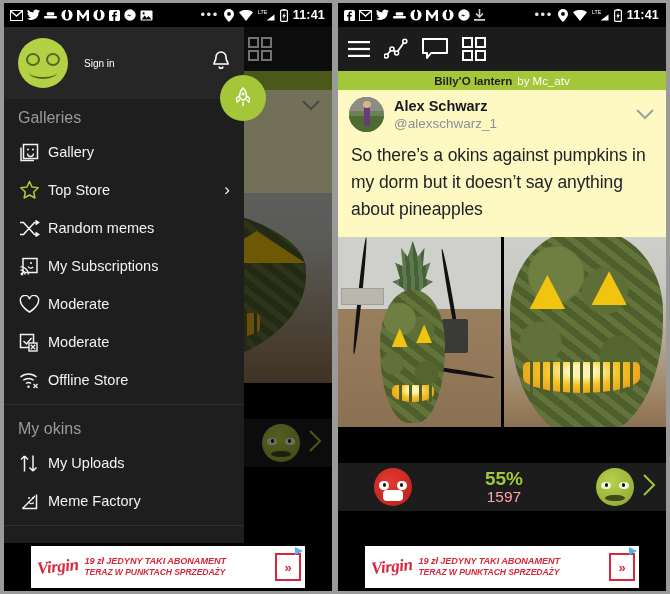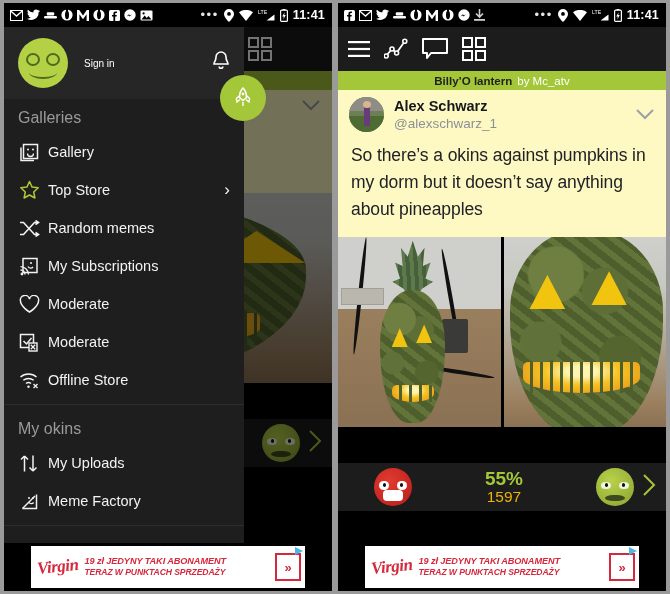--- a/index.html
+++ b/index.html
@@ -143,21 +143,21 @@
   .face .pupL, .face .pupR { position:absolute; top:40%; width:9%; height:10%; background:#111; border-radius:50%; }
   .face .pupL { left: 23%; } .face .pupR { right: 23%; }
   .face .mo {
     position: absolute; left: 24%; bottom: 13%; width: 52%; height: 28%;
     background: #fff; border-radius: 4px;
   }
   .face.green .mo { background: #3e4a1d; height: 16%; border-radius: 50%/60%; }
   .face.green .eyeL, .face.green .eyeR { background: #eef3dc; top: 36%; height: 20%; }
   .score { flex: 1; text-align: center; line-height: 1.05; }
   .score .pct { color: #a4c639; font-size: 19px; font-weight: bold; }
-  .score .cnt { color: #eab308; font-size: 15.5px; }
+  .score .cnt { color: #fca5a5; font-size: 15.5px; }
   .nextarrow { flex: none; padding: 0 2px; }
 
   
   .adwrap {
     background: #000; height: 48px;
     display: flex; align-items: center; justify-content: center;
   }
   .ad {
     width: 274px; height: 42px; background: #fff;
     display: flex; align-items: center; position: relative;

